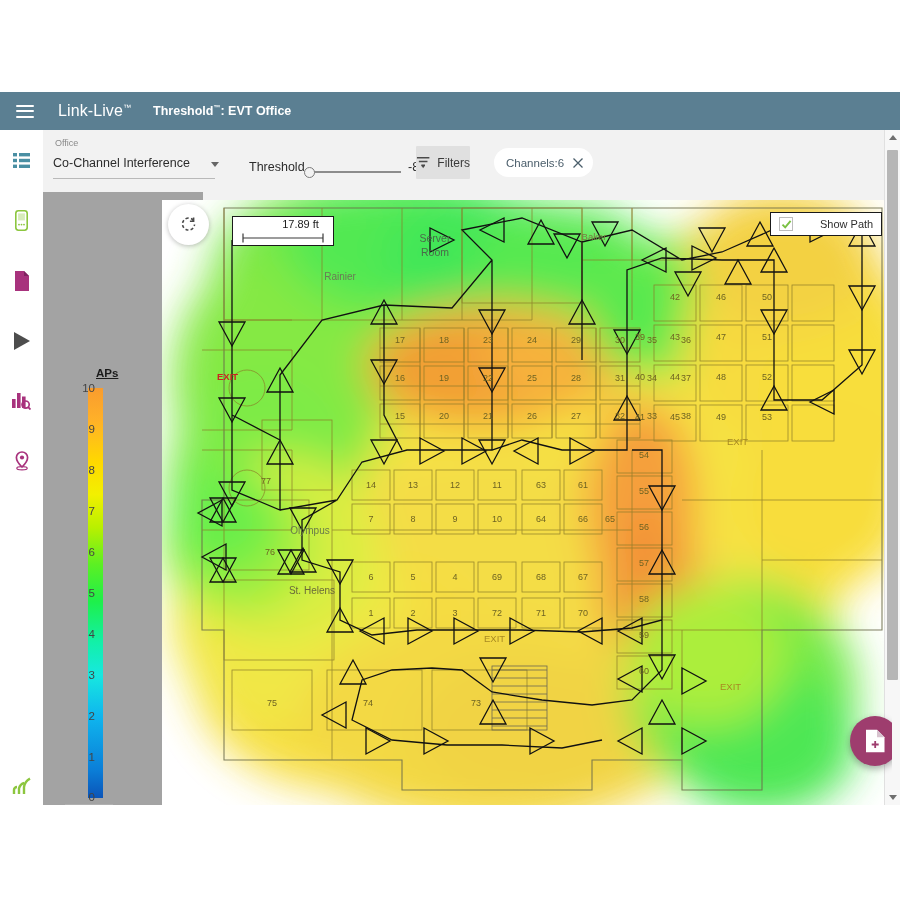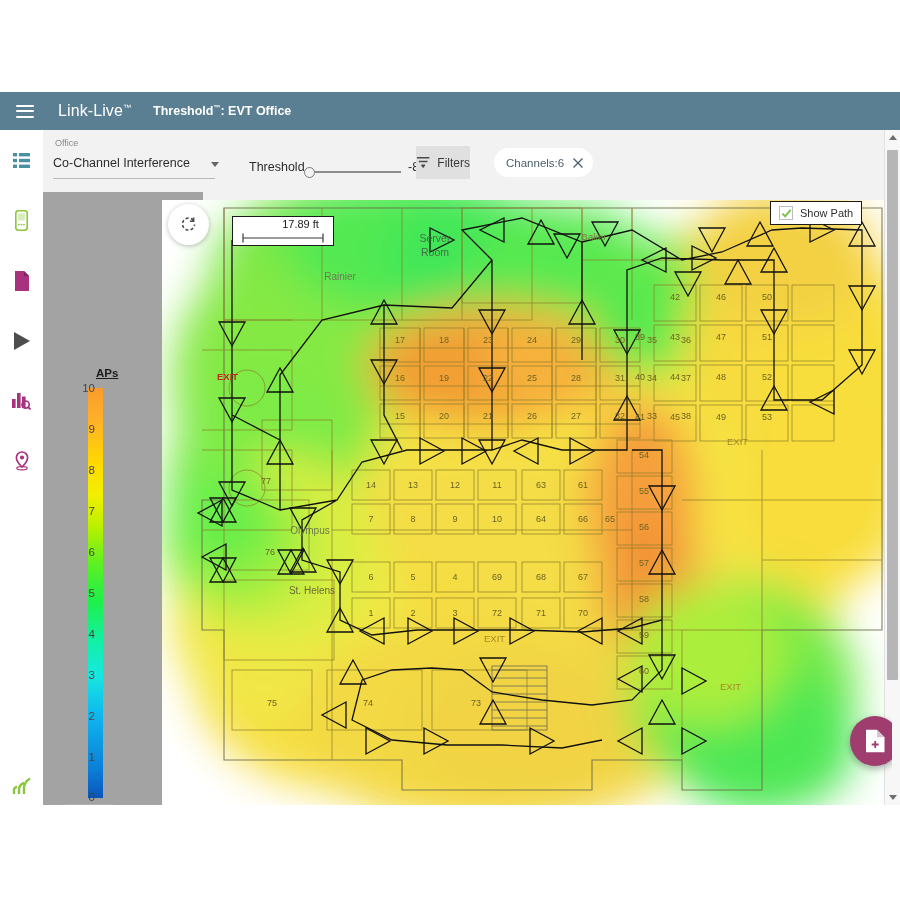--- a/index.html
+++ b/index.html
@@ -637,21 +637,21 @@
           <path d="M13.3 4.4A6 6 0 1 0 14.5 8.5" fill="none" stroke="#4a4a4a" stroke-width="1.6" stroke-dasharray="3 2.2"></path>
           <path d="M13.6 1.4 L13.6 5.2 L9.9 5.2" fill="none" stroke="#4a4a4a" stroke-width="1.6"></path>
         </svg>
       </div>
       <div class="scalebar" style="left:70px;top:16px;width:100px;height:28px;">
         <div class="txt">17.89 ft</div>
         <svg width="100" height="12" viewBox="0 0 100 12" style="position:absolute;left:0;top:15px;">
           <path d="M10 6 H90 M10 1.5 V10.5 M90 1.5 V10.5" stroke="#3a3a3a" stroke-width="1.2" fill="none"></path>
         </svg>
       </div>
-      <div class="showpath" style="left:608px;top:1px;">
+      <div class="showpath" style="left:608px;top:12px;gap:20px;">
         <span class="cbx">
           <svg width="11" height="11" viewBox="0 0 11 11">
             <path d="M1.5 5.6 L4.2 8.4 L9.6 1.9" fill="none" stroke="#7ac143" stroke-width="1.9"></path>
           </svg>
         </span>
         <span class="lbl">Show Path</span>
       </div>
       <div class="fab" style="left:688px;top:516px;">
         <svg width="21" height="24" viewBox="0 0 21 24">
           <path d="M1 0.8h11l7.5 7.5v15H1z" fill="#ffffff"></path>

